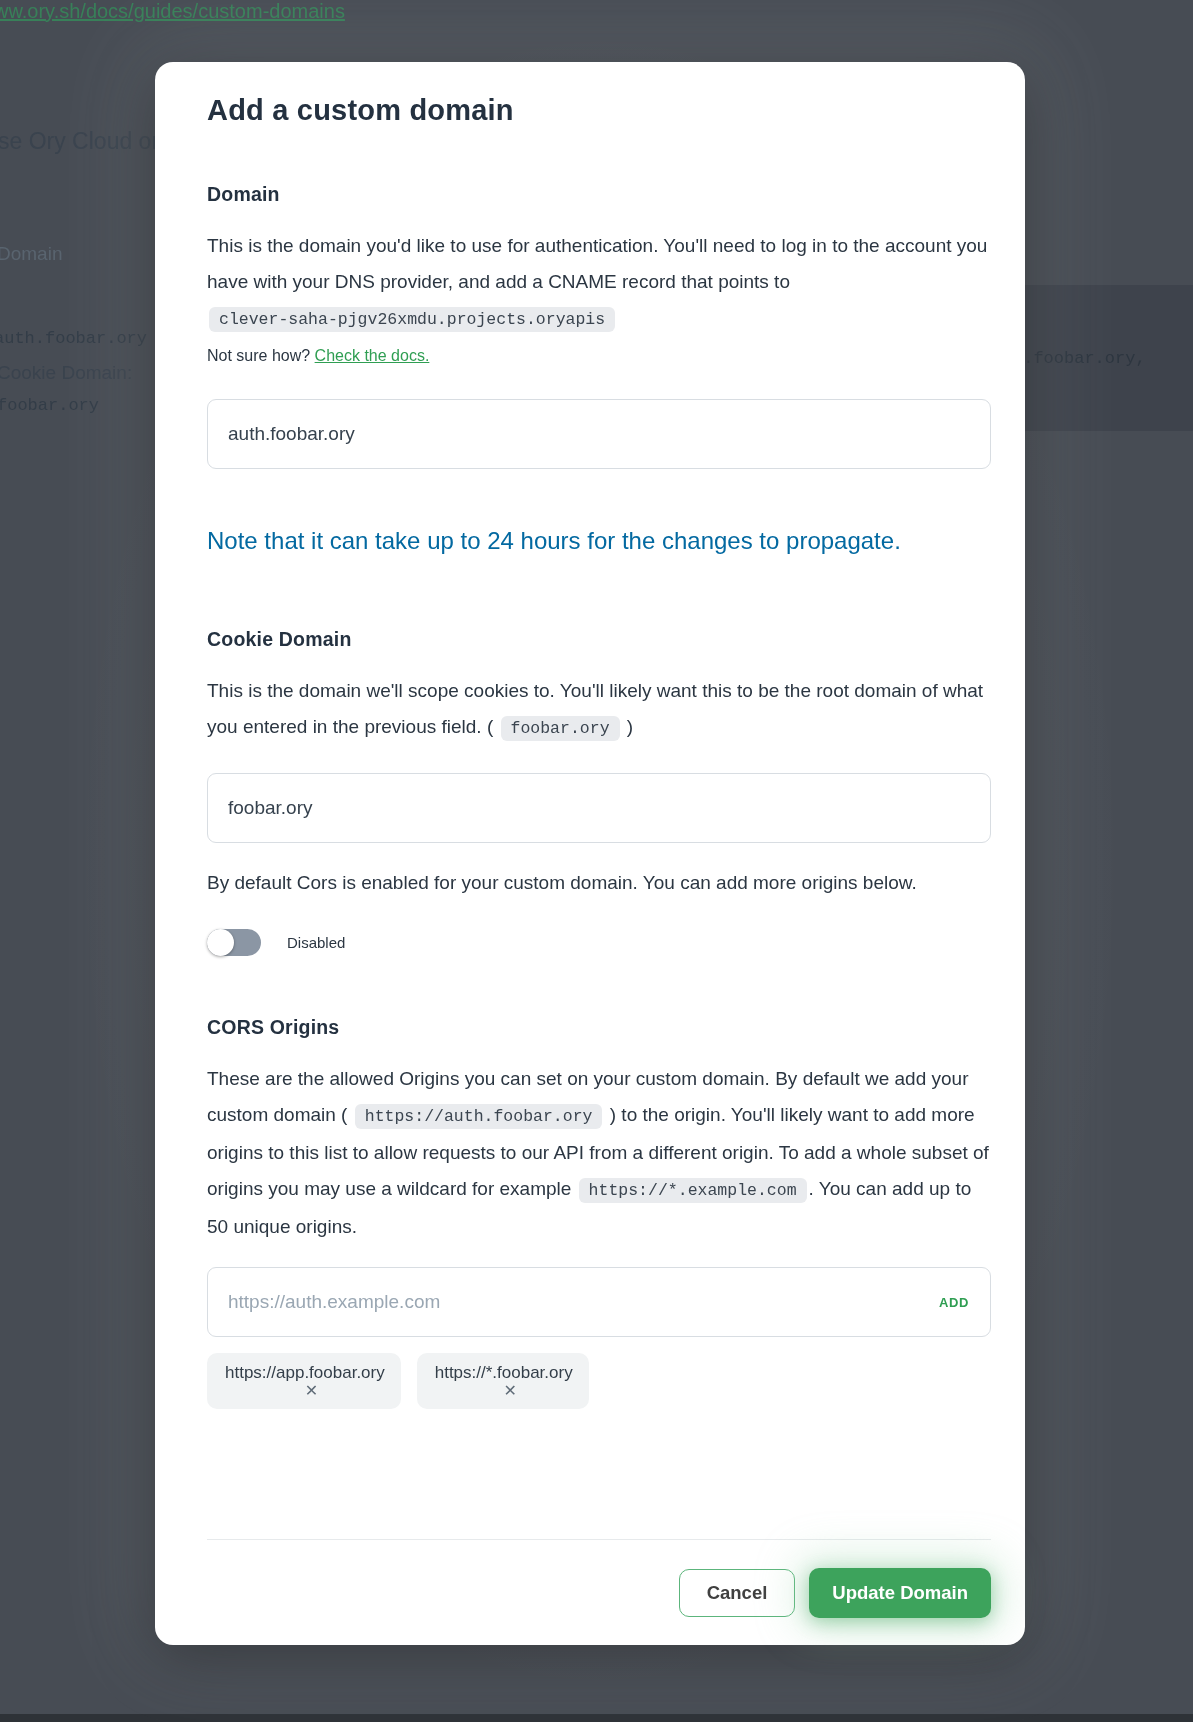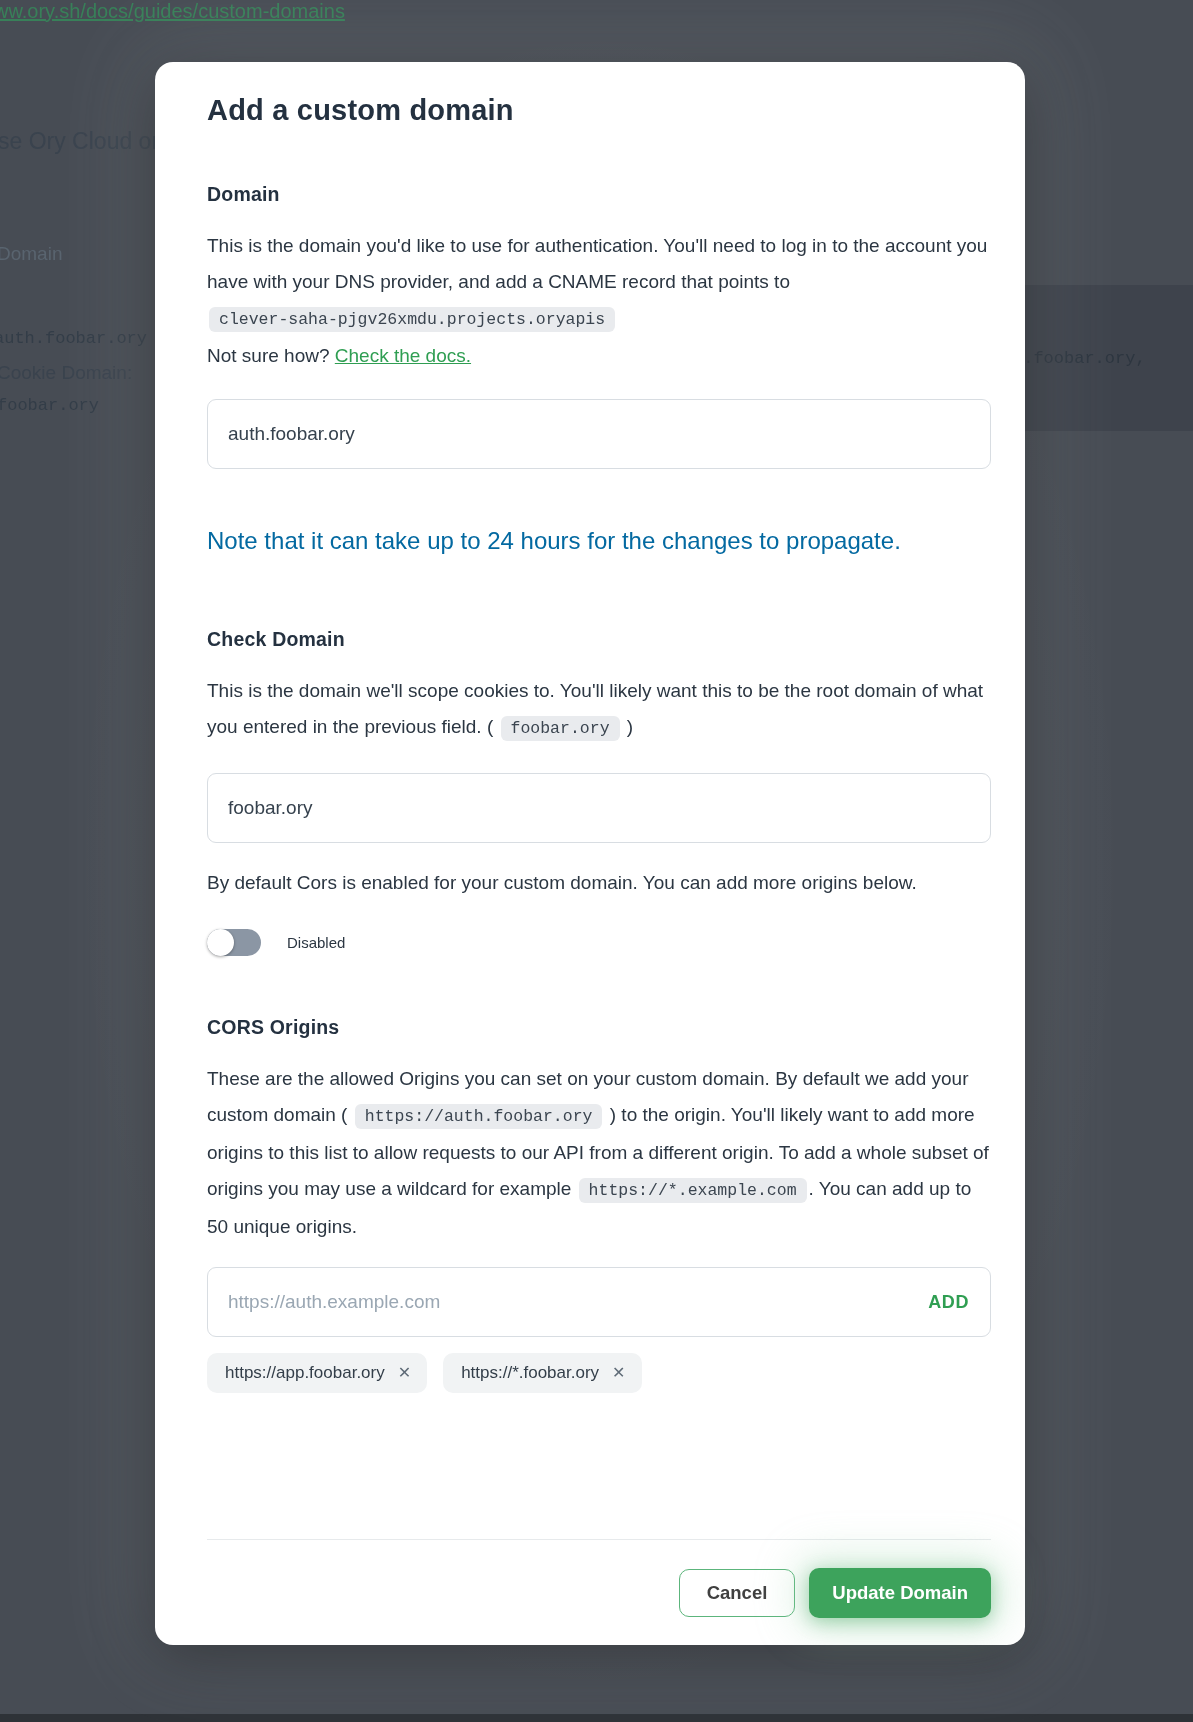--- a/index.html
+++ b/index.html
@@ -69,21 +69,21 @@
   .code {
     font-family: "Liberation Mono", "DejaVu Sans Mono", monospace;
     font-size: 16.5px;
     background: #e9ebee;
     color: #3b4550;
     border-radius: 6px;
     padding: 3px 10px;
     margin: 0 2px;
     white-space: nowrap;
   }
-  .help-line { margin-top: 2px; font-size: 19px; line-height: 31px; color: #2b3642; }
+  .help-line { margin-top: 2px; font-size: 16px; line-height: 31px; color: #2b3642; }
   .green-link { color: #2f9e52; text-decoration: underline; cursor: pointer; }
 
   .text-input {
     display: block;
     width: 100%; height: 70px;
     border: 1px solid #d8dde2;
     border-radius: 9px;
     padding: 0 20px;
     font-family: "Liberation Sans", sans-serif;
     font-size: 19px; color: #36424e;
@@ -117,33 +117,33 @@
     box-shadow: 0 1px 3px rgba(0,0,0,0.35);
   }
   .toggle-label { margin-left: 26px; font-size: 15px; color: #2b3642; }
 
   
   .origin-input-wrap { position: relative; margin-top: 22px; }
   .origin-input-wrap .text-input { padding-right: 100px; }
   .add-btn {
     position: absolute; right: 22px; top: 50%;
     transform: translateY(-50%);
-    font-size: 18px; font-weight: bold; letter-spacing: 0.6px;
+    font-size: 13px; font-weight: bold; letter-spacing: 0.6px;
     color: #2f9e52;
     background: none; border: none; cursor: pointer;
     font-family: "Liberation Sans", sans-serif;
   }
 
   .chips-row { margin-top: 16px; display: flex; gap: 16px; }
   .chip {
     display: inline-flex; align-items: center;
     background: #f1f3f4;
     border-radius: 10px;
     padding: 10px 16px 10px 18px;
-    font-size: 17px; color: #333e49;
+    font-size: 17px; color: #333e49; flex-direction: column;
   }
   .chip-x {
     margin-left: 13px;
     font-size: 16px; color: #5f6b77;
     cursor: pointer;
     line-height: 1;
   }
 
   
   .modal-footer {
@@ -194,21 +194,21 @@
   <div class="modal">
 
     <h1 class="dialog-title">Add a custom domain</h1>
 
     <h2 class="sec-h mt-sec">Domain</h2>
     <p class="body-text"><span>This is the domain you'd like to use for authentication. You'll need to log in to the account you have with your DNS provider, and add a CNAME record that points to </span><span class="code">clever-saha-pjgv26xmdu.projects.oryapis</span></p>
     <div class="help-line"><span>Not sure how? </span><a class="green-link">Check the docs.</a></div>
     <input class="text-input mt-input" type="text" value="auth.foobar.ory" style="">
     <p class="note-line">Note that it can take up to 24 hours for the changes to propagate.</p>
 
-    <h2 class="sec-h mt-cookie-h">Check Domain</h2>
+    <h2 class="sec-h mt-cookie-h">Cookie Domain</h2>
     <p class="body-text"><span>This is the domain we'll scope cookies to. You'll likely want this to be the root domain of what you entered in the previous field. ( </span><span class="code">foobar.ory</span><span> )</span></p>
     <input class="text-input" style="margin-top: 26px;" type="text" value="foobar.ory">
 
     <p class="body-text">By default Cors is enabled for your custom domain. You can add more origins below.</p>
     <div class="toggle-row">
       <div class="toggle">
         <div class="toggle-knob"></div>
       </div>
       <span class="toggle-label">Disabled</span>
     </div>

